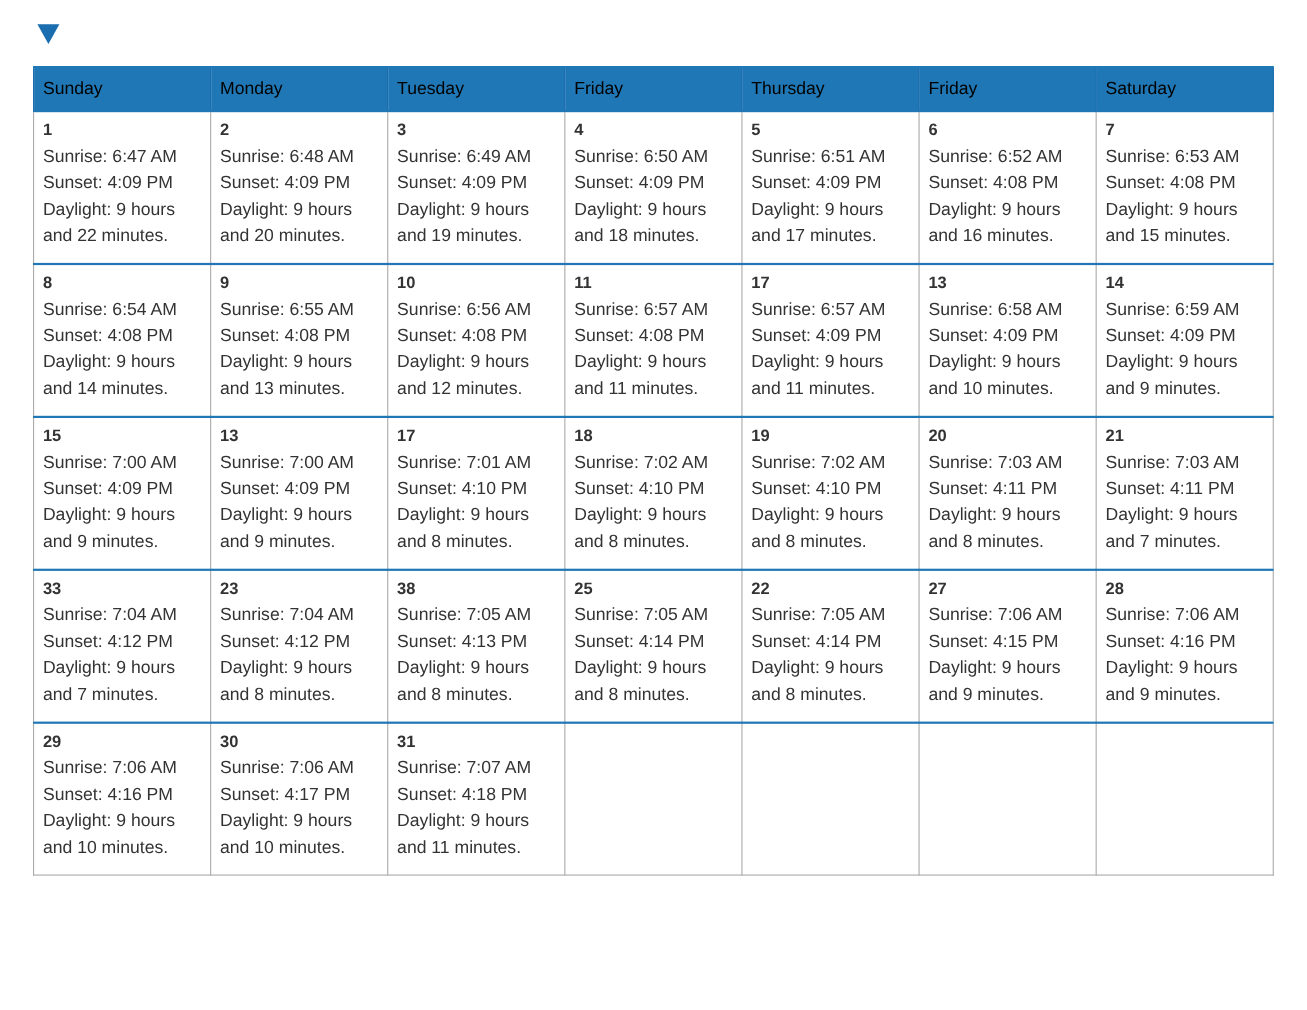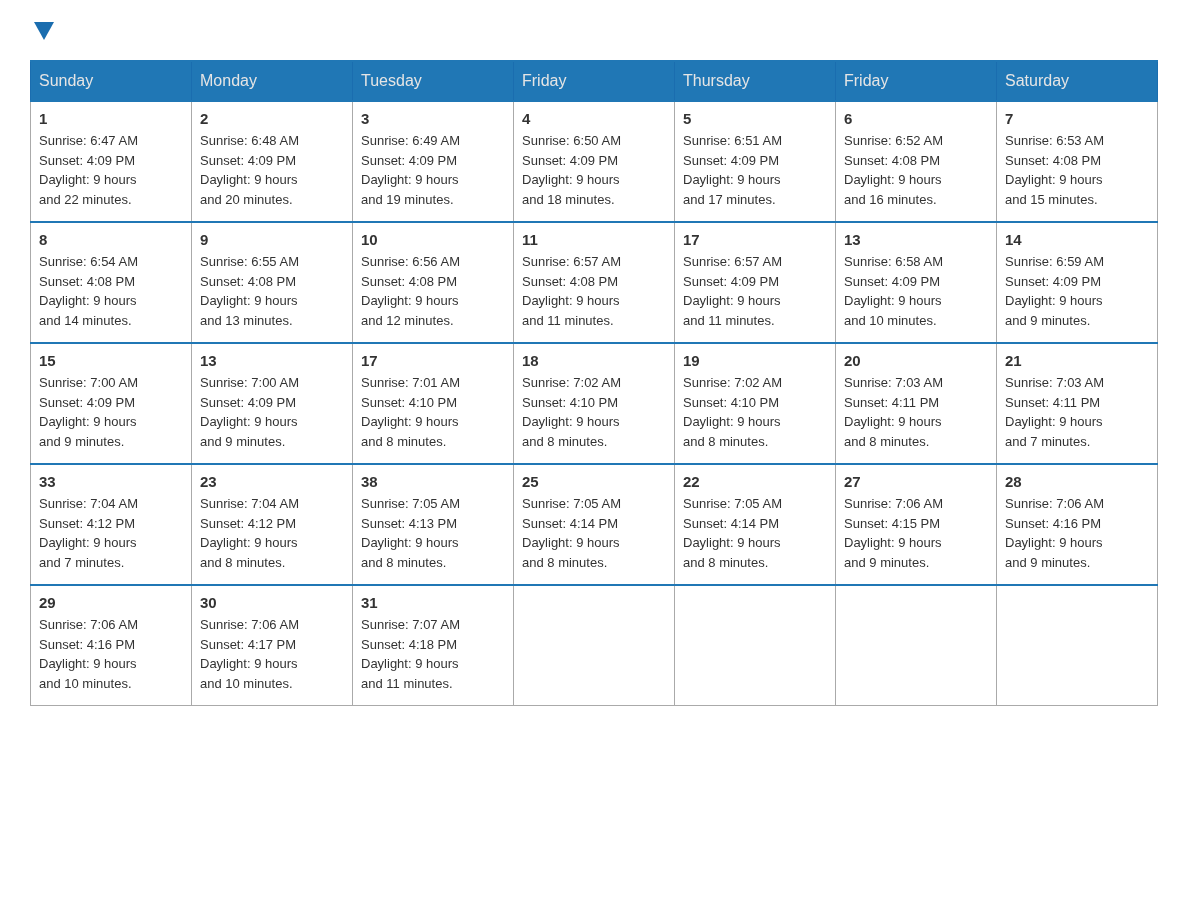--- a/index.html
+++ b/index.html
@@ -54,21 +54,21 @@
       color: #444;
       margin-top: 4px;
     }
     .calendar-table {
       width: 100%;
       border-collapse: collapse;
       border: 1px solid #aaa;
     }
     .calendar-table th {
       background-color: #2077b5;
-      color: #e5e5e5;
+      color: #000000;
       padding: 10px 8px;
       font-size: 16px;
       font-weight: normal;
       text-align: left;
       border: 1px solid #1a6daf;
     }
     .calendar-table td {
       vertical-align: top;
       padding: 8px 8px 12px 8px;
       border: 1px solid #aaa;
@@ -80,21 +80,21 @@
     .calendar-table tr {
       border-top: 2px solid #2077b5;
     }
     .day-number {
       font-size: 15px;
       font-weight: bold;
       margin-bottom: 4px;
       display: block;
     }
     .day-info {
-      font-size: 13px;
+      font-size: 16px;
       line-height: 1.5;
     }
     .empty-cell {
       background: #fff;
     }
   </style>
 </head>
 <body>
 
 <div class="header-area">

